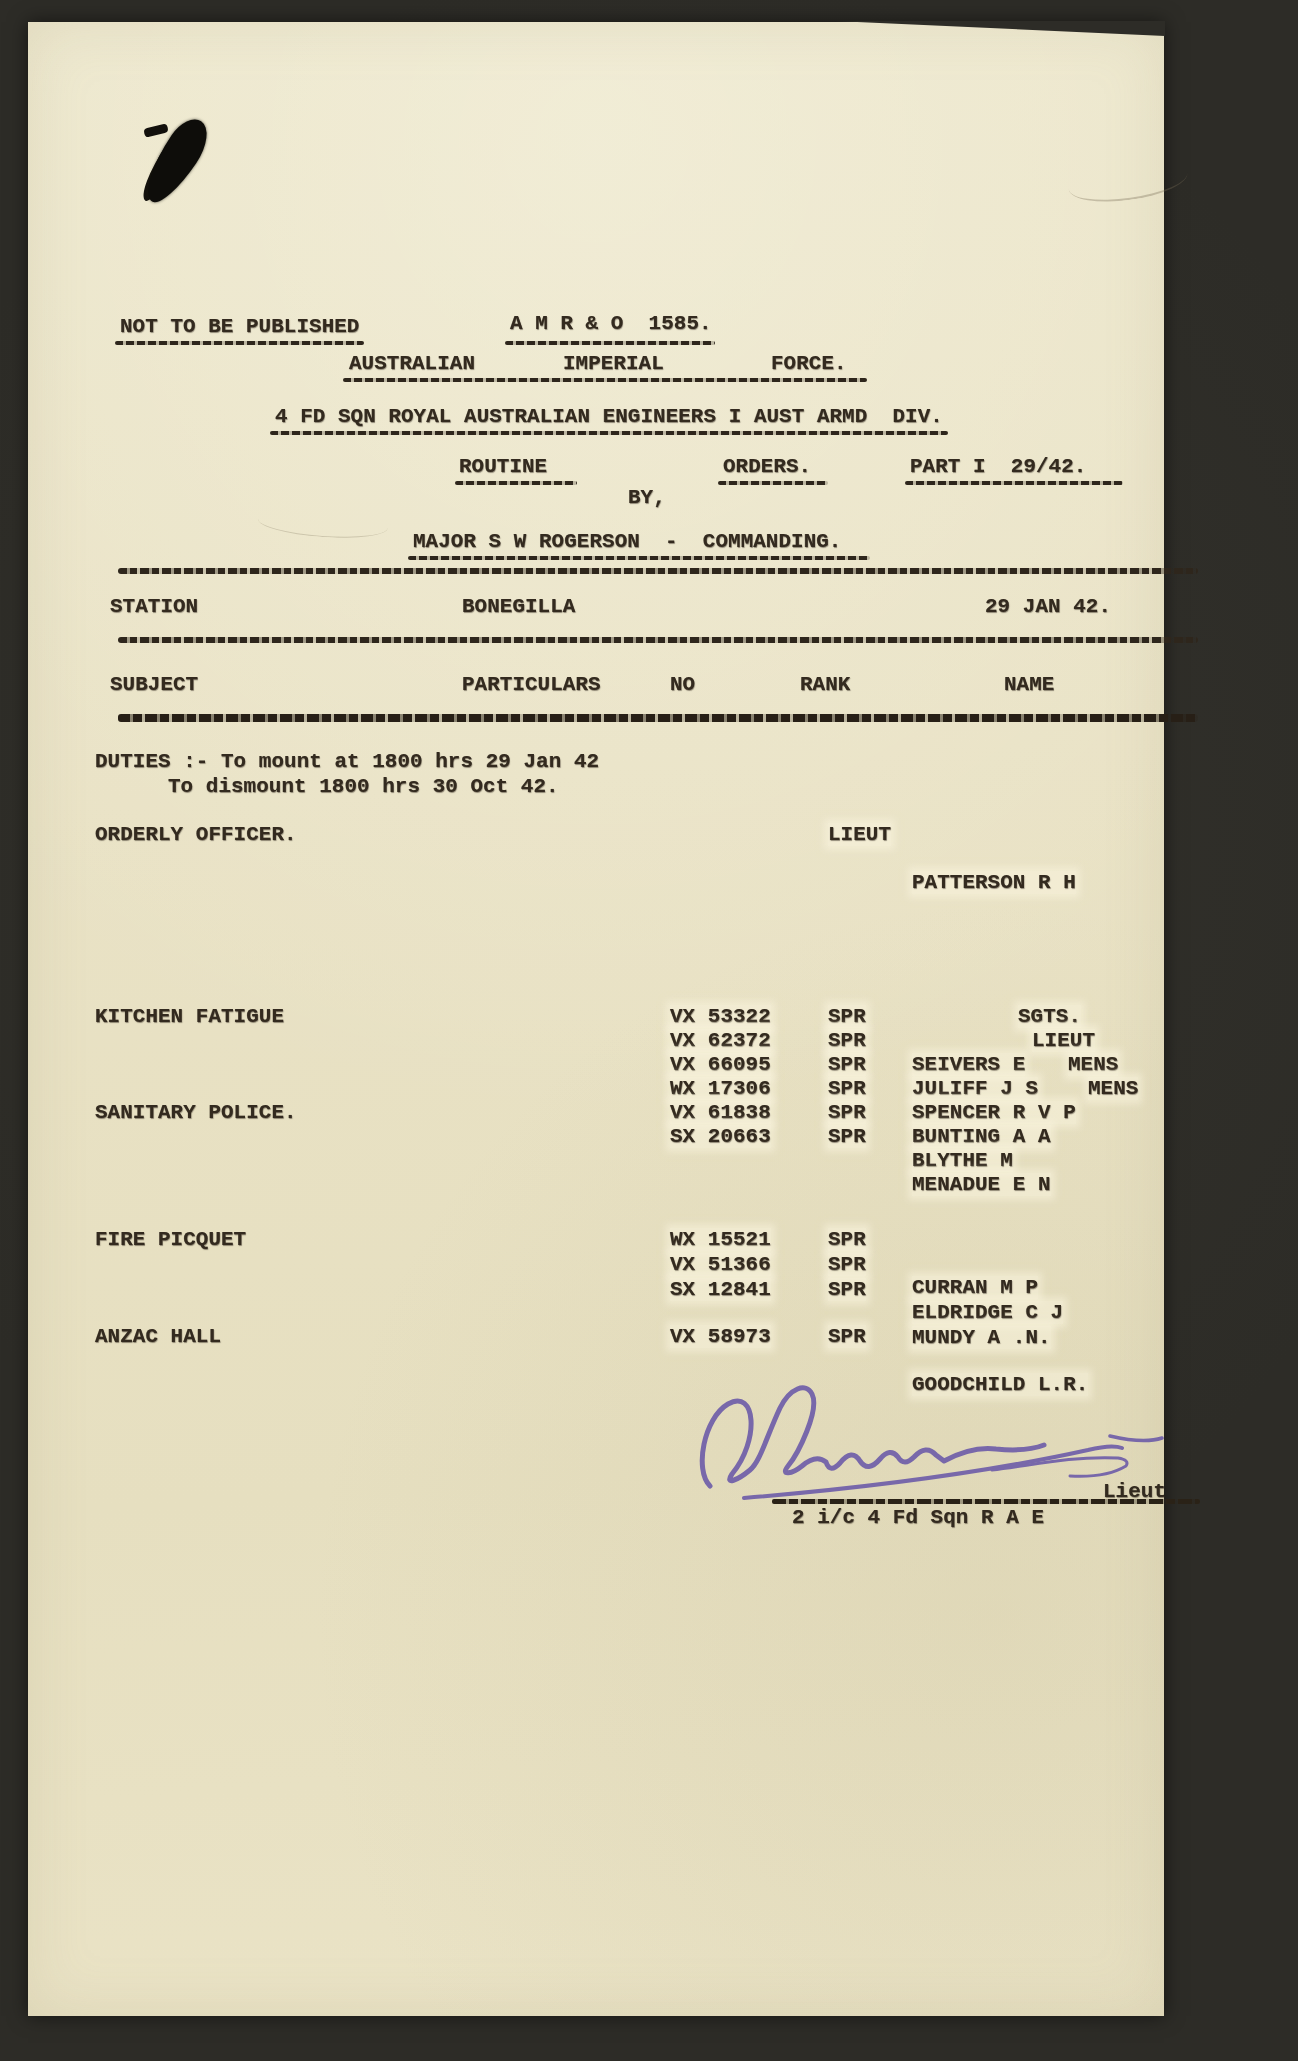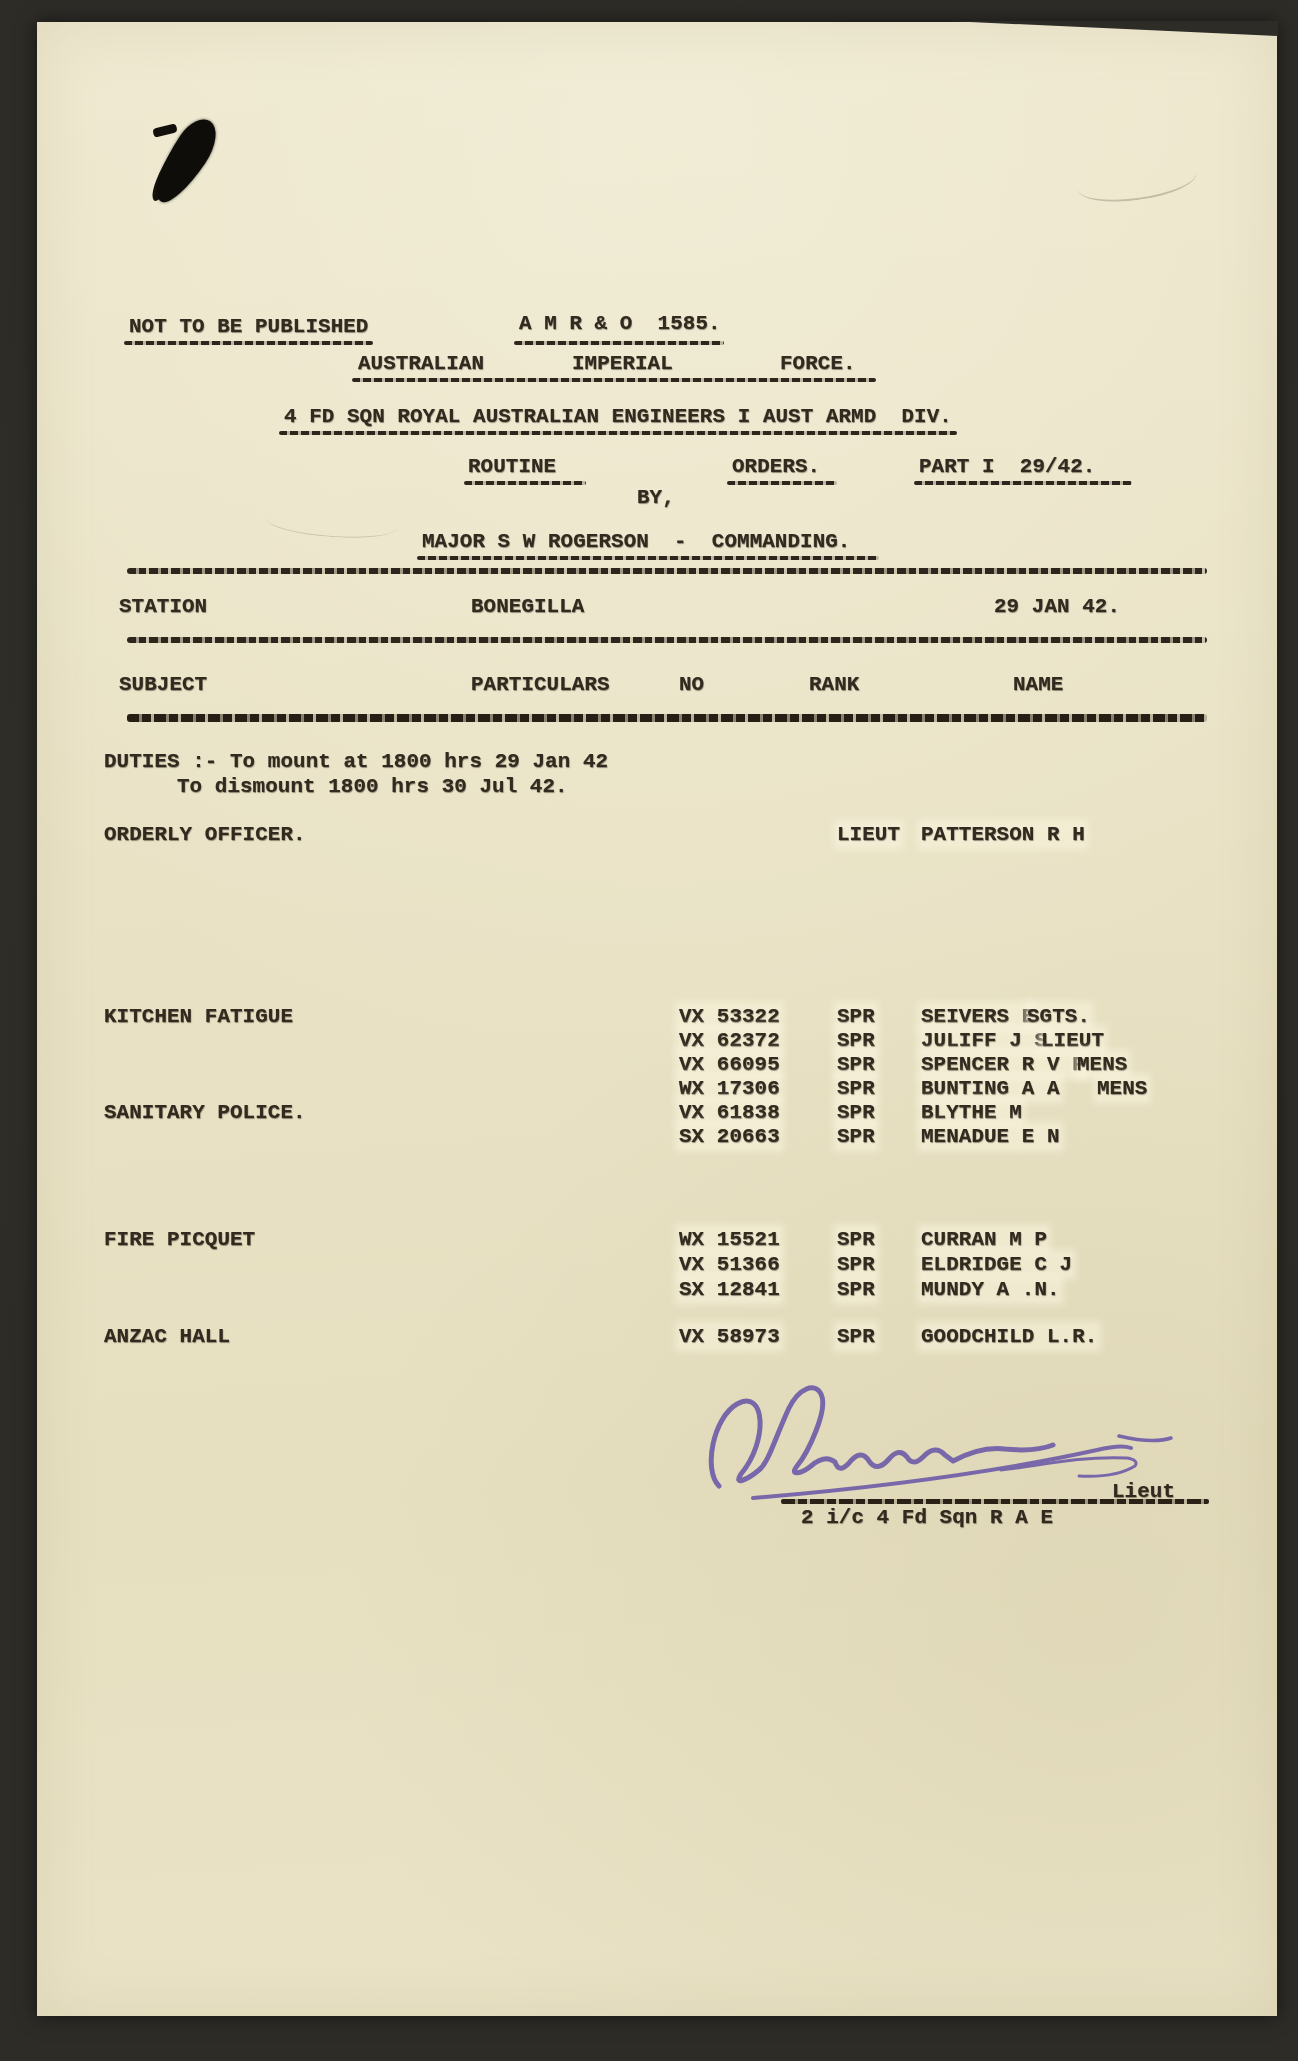--- a/index.html
+++ b/index.html
@@ -2,21 +2,21 @@
 <html><head>
 <meta charset="utf-8">
 <style>
   html,body{margin:0;padding:0;}
   body{background:#35342f;font-family:"Liberation Sans",sans-serif;}
   #stage{position:relative;width:1298px;height:2061px;overflow:hidden;
     background:
       radial-gradient(90% 60% at 50% 40%, rgba(70,68,60,.25), transparent 70%),
       #2d2c27;}
   
-  #paper{position:absolute;left:37px;top:22px;width:1240px;height:1994px;
+  #paper{position:absolute;left:28px;top:22px;width:1136px;height:1994px;
     background:
       radial-gradient(130% 80% at 50% 6%, rgba(255,255,244,.28), transparent 62%),
       radial-gradient(100% 60% at 85% 80%, rgba(190,180,140,.18), transparent 60%),
       linear-gradient(176deg,#ece6cb 0%,#e9e2c5 38%,#e6dfc0 72%,#eae3c6 100%);
     box-shadow:0 0 18px rgba(0,0,0,.55), inset 0 0 60px rgba(160,150,110,.18);}
   .corner-skew{position:absolute;right:-1px;top:-1px;width:330px;height:15px;
     background:#2d2c27;clip-path:polygon(0 0,100% 0,100% 100%);}
   
   .blob{position:absolute;left:130px;top:92px;width:36px;height:94px;background:#0e0d0a;
     border-radius:46% 54% 42% 58%/30% 40% 60% 70%;transform:rotate(34deg);
@@ -37,21 +37,21 @@
     background-image:repeating-linear-gradient(90deg,#2e261c 0 9px,rgba(46,38,28,.4) 9px 12px,#2e261c 12px 19px,rgba(46,38,28,.18) 19px 22px);}
   .rule.heavy{height:8px;
     background-image:repeating-linear-gradient(90deg,#271f16 0 12px,rgba(40,32,22,.5) 12px 15px,#271f16 15px 24px,rgba(40,32,22,.25) 24px 27px);}
   .ul{position:absolute;height:4px;border-radius:2px;
     background-image:repeating-linear-gradient(90deg,#2e261c 0 8px,rgba(46,38,28,.25) 8px 11px);}
   
   .row{position:absolute;left:0;width:100%;height:26px;}
   .row .subj{left:67px;}
   .row .no{left:642px;}
   .row .rank{left:800px;}
-  .row .name{left:884px;}
+  .row .name{left:884px;margin-top:48px;}
   
   #sig-svg{position:absolute;left:652px;top:1352px;}
   .sigline{position:absolute;left:744px;top:1477px;width:428px;height:5px;border-radius:2px;
     background-image:repeating-linear-gradient(90deg,#2a2217 0 14px,rgba(42,34,23,.35) 14px 17px,#2a2217 17px 26px,rgba(42,34,23,.2) 26px 29px);}
   
   #footer-bar{position:absolute;left:0;bottom:0;width:1298px;height:17px;background:#fdfdfc;}
   #footer-bar span{position:absolute;top:2px;font:400 11px "Liberation Sans",sans-serif;
     color:#1c1c1c;letter-spacing:.2px;transform:scaleX(.94);transform-origin:left;}
   #footer-left{left:3px;}
   #footer-right{right:3px;transform-origin:right;}
@@ -101,21 +101,21 @@
 
     <span class="t" style="left:82px;top:651px">SUBJECT</span>
     <span class="t" style="left:434px;top:651px">PARTICULARS</span>
     <span class="t" style="left:642px;top:651px">NO</span>
     <span class="t" style="left:772px;top:651px">RANK</span>
     <span class="t" style="left:976px;top:651px">NAME</span>
 
     <div class="rule heavy" style="left:90px;top:692px;width:1080px"></div>
 
     <span class="t" style="left:67px;top:728px">DUTIES :- To mount at 1800 hrs 29 Jan 42</span>
-    <span class="t" style="left:140px;top:753px">To dismount 1800 hrs 30 Jul 42.</span>
+    <span class="t" style="left:140px;top:753px">To dismount 1800 hrs 30 Oct 42.</span>
 
     <div class="row" style="top:801px">
       <span class="t subj">ORDERLY OFFICER.</span>
       <span class="t rank hl">LIEUT</span>
       <span class="t name hl">PATTERSON R H</span>
     </div>
     <div class="row" style="top:983px">
       <span class="t subj">KITCHEN FATIGUE</span>
       <span class="t no hl">VX 53322</span>
       <span class="t rank hl">SPR</span>

